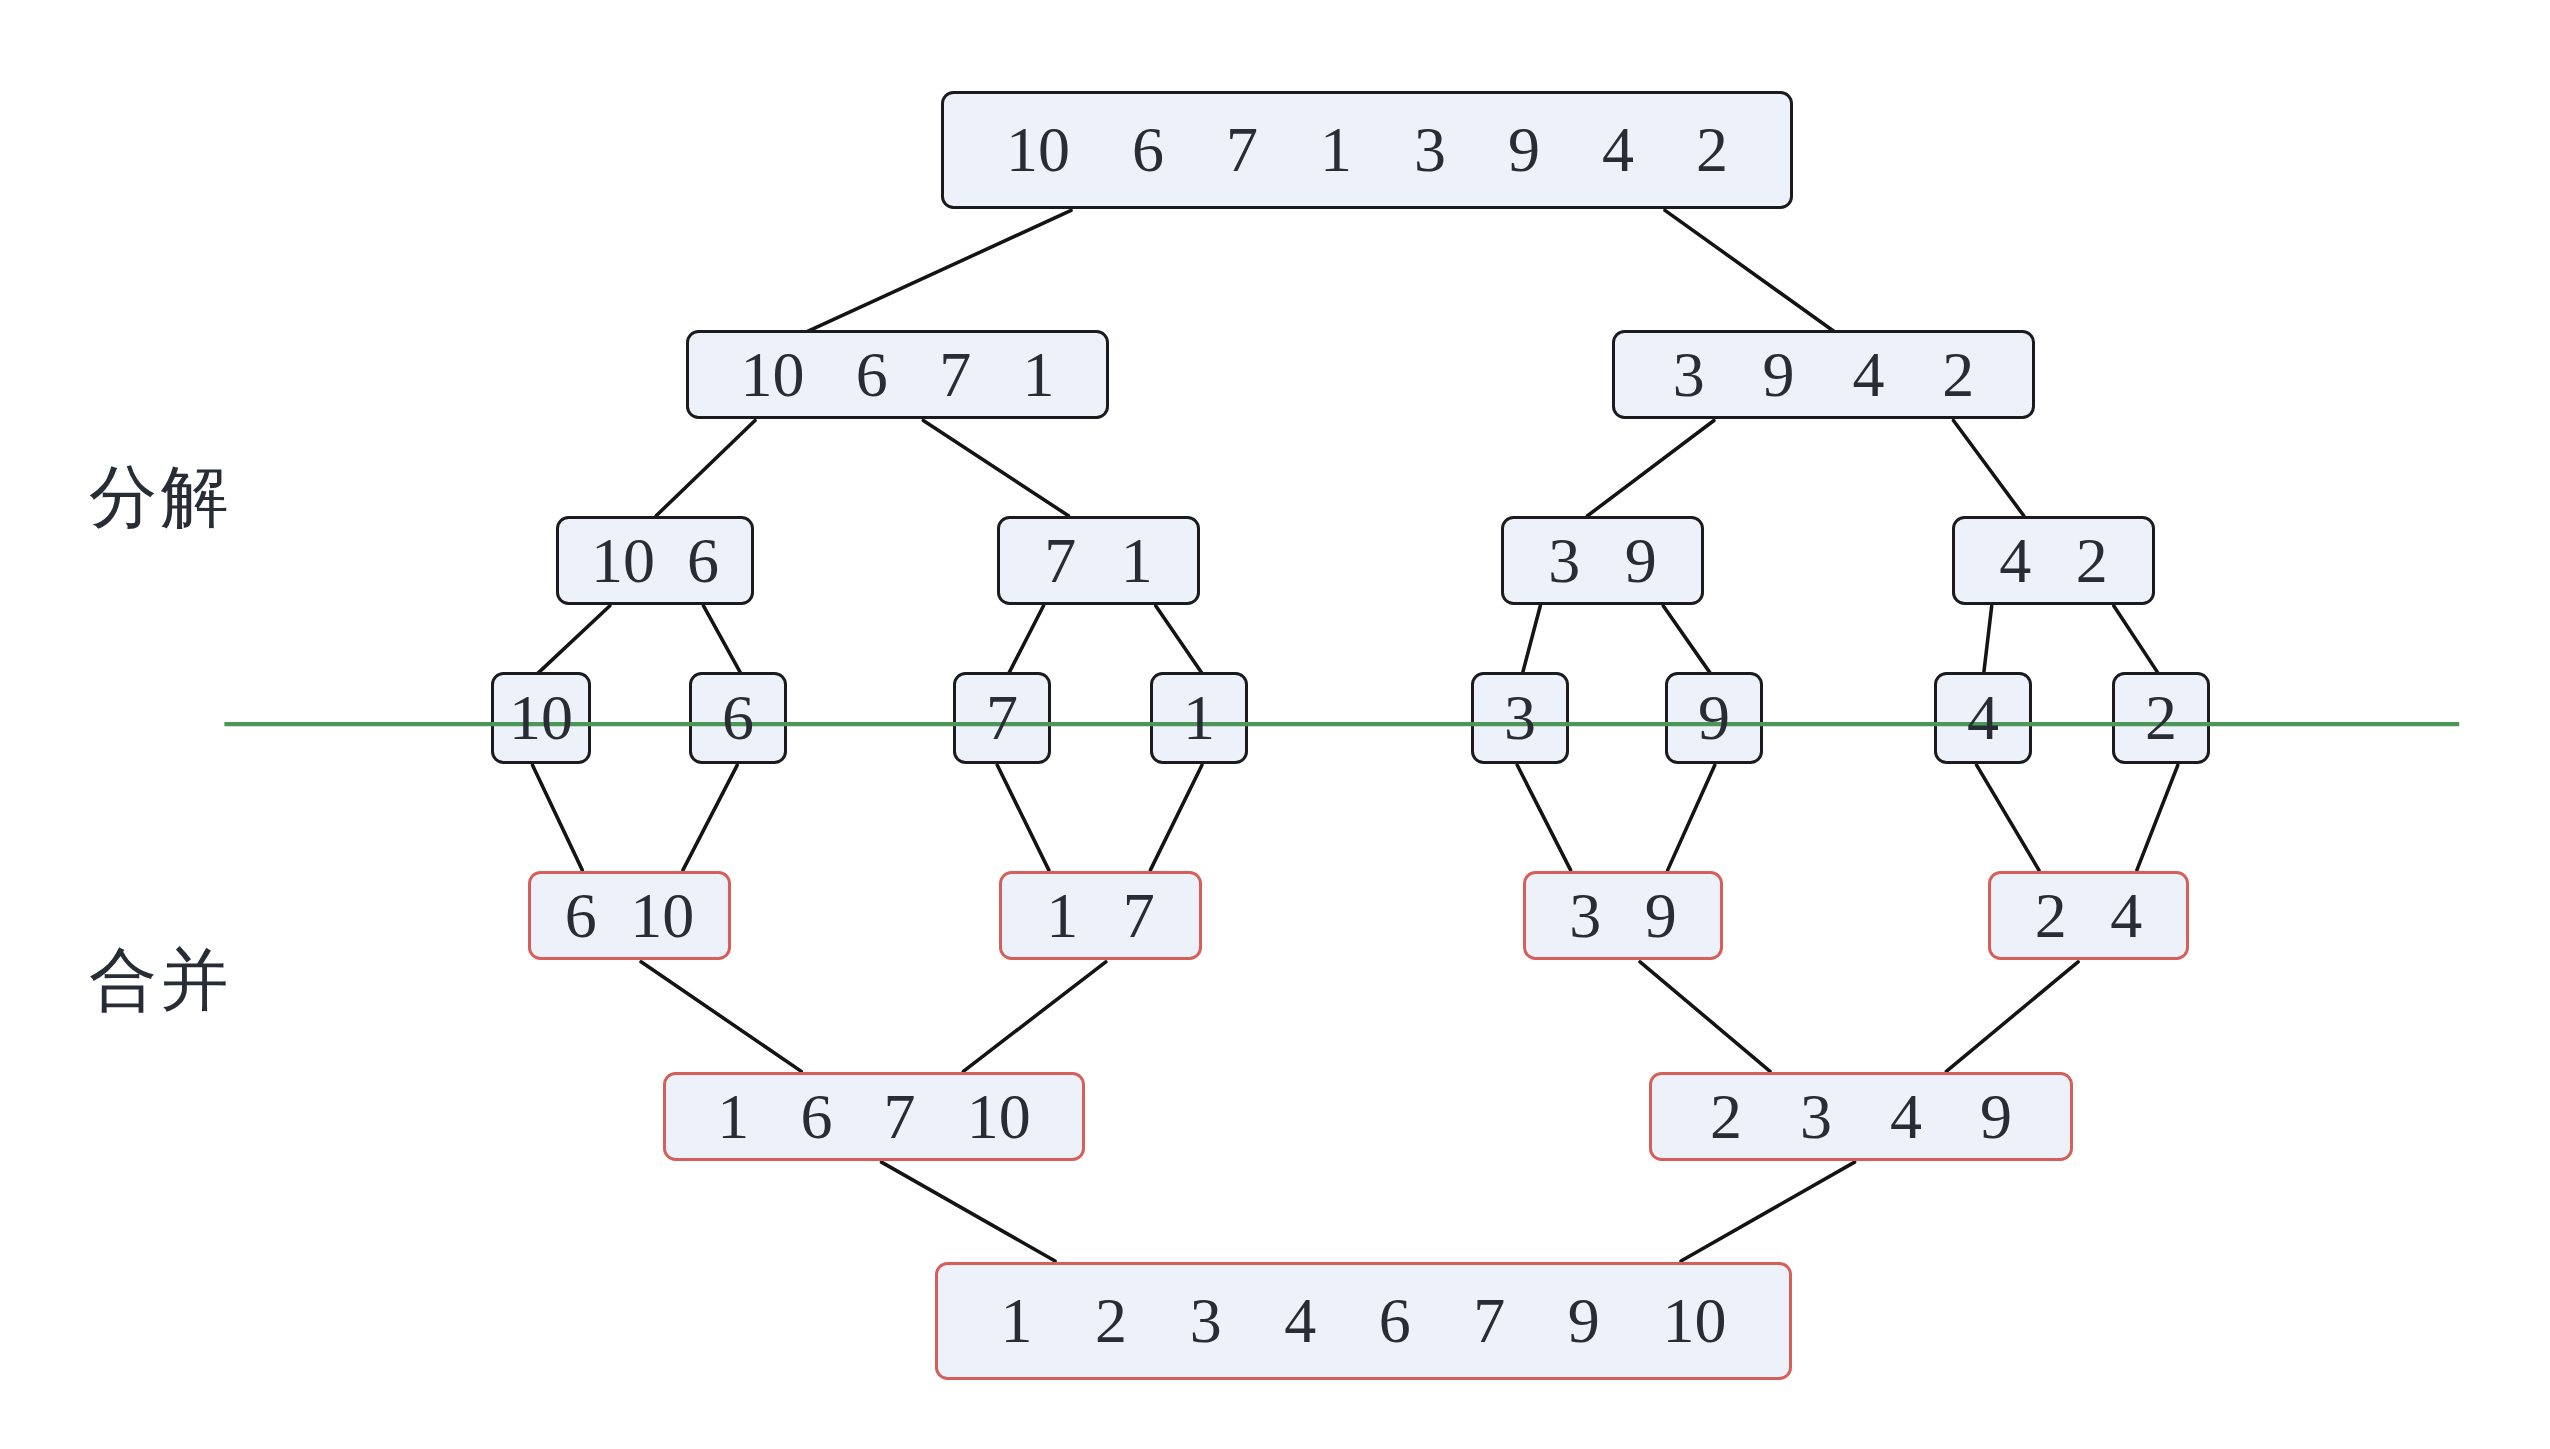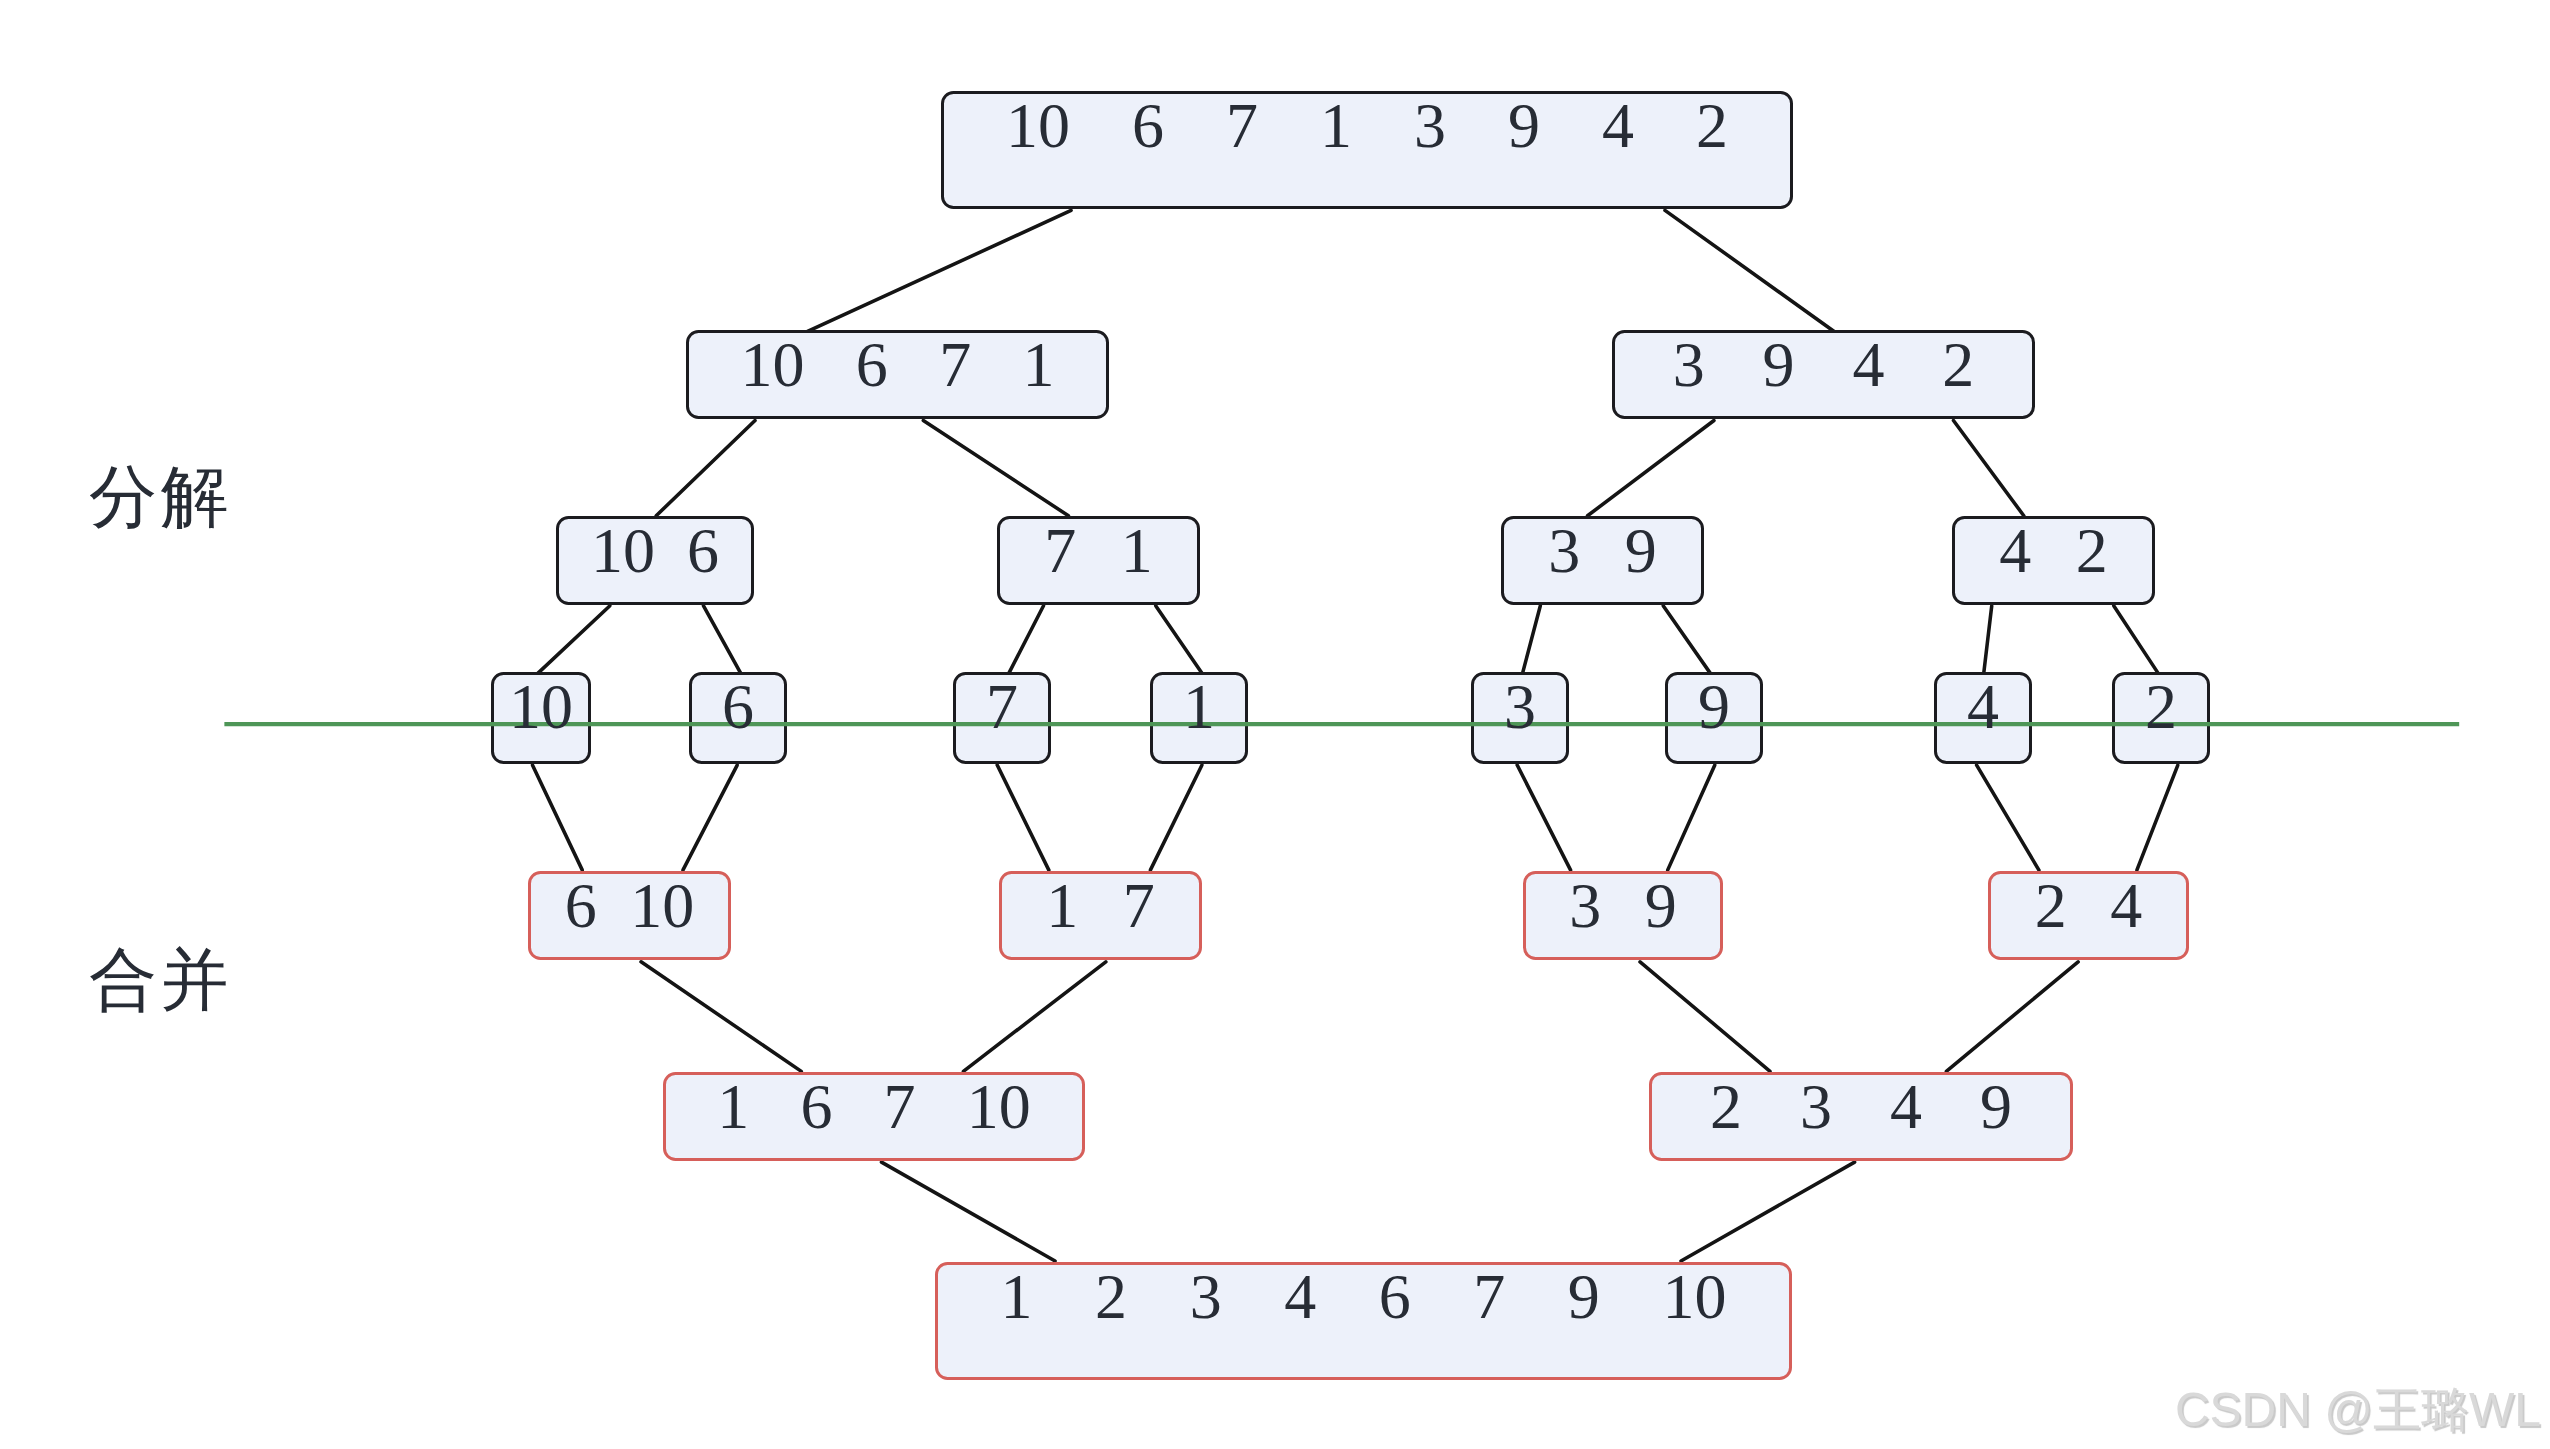--- a/index.html
+++ b/index.html
@@ -36,21 +36,21 @@
     stroke-width: 5;
     stroke-linecap: butt;
   }
   .node {
     position: absolute;
     box-sizing: border-box;
     background: var(--box_fill);
     border: 3.6px solid var(--box_border_black);
     border-radius: 12.5px;
     display: flex;
-    align-items: flex-start;
+    align-items: center;
     justify-content: space-evenly;
     color: var(--text);
     font-size: 64px;
     line-height: 1;
   }
   .node.red { border-color: var(--box_border_red); }
   .num { position: relative; z-index: 1; }
   .phase-label {
     position: absolute;
     z-index: 1;
@@ -212,16 +212,15 @@
       <span class="num">10</span>
     </div>
 
   <svg class="layer" viewBox="0 0 2864 1628">
     <line class="divider" x1="252" y1="813" x2="2762" y2="813"></line>
   </svg>
 
   <div class="phase-label" style="left:89px; top:434px;margin-top:28px;">分解</div>
   <div class="phase-label" style="left:89px; top:945px;">合并</div>
 
-  <div class="watermark">CSDN @王璐WL</div>
 
 </div>
 
 
 </body></html>

